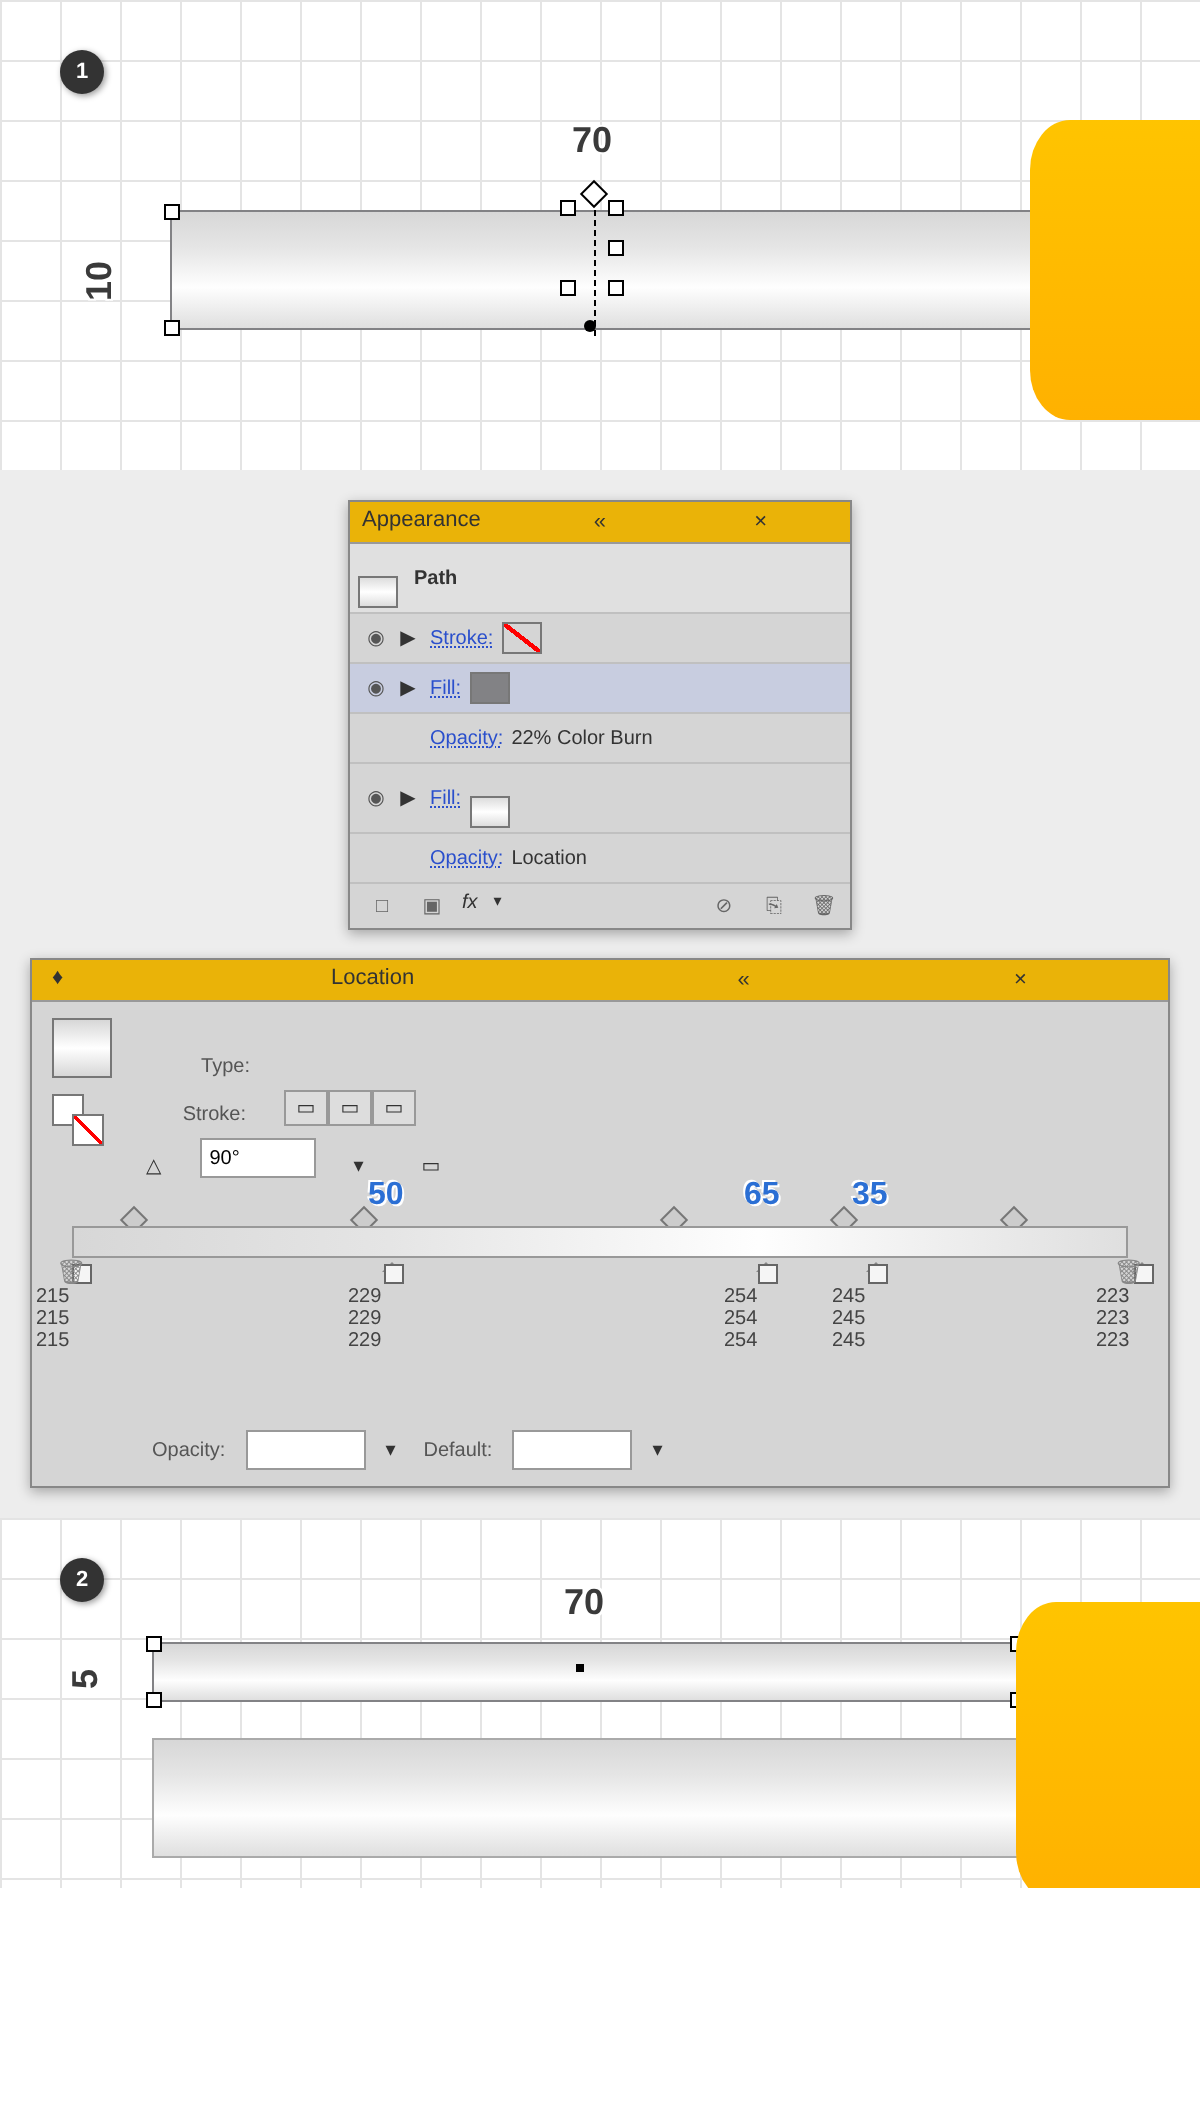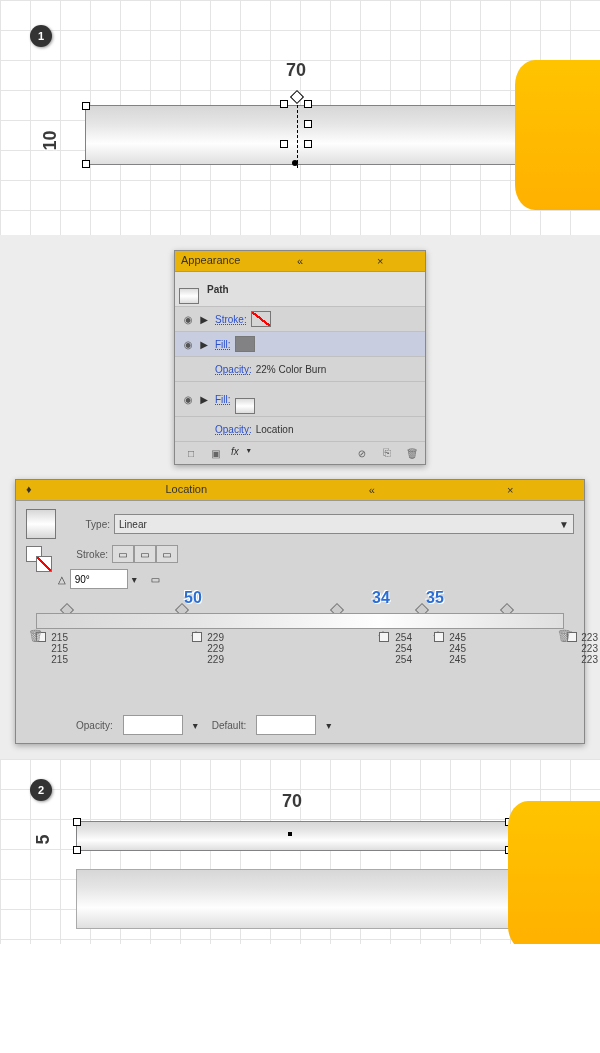--- a/index.html
+++ b/index.html
@@ -26,21 +26,21 @@
   .ap-row{display:flex;align-items:center;padding:2px 4px;border-bottom:1px solid #c0c0c0;min-height:20px}
   .eye{width:18px;text-align:center;color:#555}
   .tri{width:14px;text-align:center;color:#333}
   .swatch{width:18px;height:14px;border:1px solid #777;display:inline-block;vertical-align:middle}
   .swatch.none{background:linear-gradient(to top right,transparent 45%,red 45%,red 55%,transparent 55%)}
   .swatch.grad{background:linear-gradient(to bottom,#ddd,#fff,#ddd)}
   .link{color:#2a4fcc;text-decoration:underline dotted;margin:0 4px}
   .ap-bottom{display:flex;padding:4px 6px;gap:8px}
   .grad{margin-top:14px}
   .grad-body{padding:8px 10px}
-  .g-row{display:flex;align-items:center;margin-bottom:6px;gap:4px}
+  .g-row{display:flex;align-items:flex-end;margin-bottom:6px;gap:19px}
   .lbl{width:50px;text-align:right;color:#555}
   .input{border:1px solid #999;background:#fff;height:16px;padding:1px 4px;font-size:10px}
   .select{flex:1;display:flex;border:1px solid #888;background:#e8e8e8;height:18px;align-items:center;padding:0 4px}
   .select span{flex:1}
   .gprev{width:28px;height:28px;border:1px solid #777;background:linear-gradient(to bottom,#d7d7d7,#fff,#d7d7d7)}
   .mini-sw{width:14px;height:14px;border:1px solid #777}
   .mini-sw.none{background:linear-gradient(to top right,#fff 45%,red 45%,red 55%,#fff 55%)}
   .toggle-group{display:flex}
   .toggle-group .tg{width:20px;height:16px;border:1px solid #999;background:#ddd;display:flex;align-items:center;justify-content:center}
   .slider-area{position:relative;height:70px;margin-top:6px}
@@ -48,21 +48,21 @@
   .stop{position:absolute;top:31px;width:10px;height:12px;margin-left:-5px}
   .stop:before{content:"";position:absolute;top:0;left:0;width:0;height:0;border:5px solid transparent;border-bottom-color:#888}
   .stop:after{content:"";position:absolute;top:6px;left:1px;width:8px;height:8px;background:#f5f5f5;border:1px solid #666}
   .diam{position:absolute;top:10px;width:8px;height:8px;background:#ccc;border:1px solid #777;transform:rotate(45deg);margin-left:-4px}
   .trash{position:absolute;top:34px;color:#888;font-size:12px}
   .annot{position:absolute;font-weight:bold;font-size:16px;text-shadow:1px 1px 0 #fff,-1px -1px 0 #fff}
   .blue{color:#2b6fd4}
   .dark{color:#444}
   .fields{display:flex;gap:10px;margin-top:28px;align-items:center}
   .fields .lbl{width:auto}
-  .rgbcol{position:absolute;width:50px;text-align:right;top:37px}
+  .rgbcol{position:absolute;width:50px;text-align:left;top:48px}
 </style>
 </head>
 <body>
 
 <div class="page">
 
 
   <div class="canvas c1">
     <div class="step-badge" style="left:30px;top:25px">1</div>
     <div class="dim" style="left:286px;top:60px">70</div>
@@ -145,21 +145,20 @@
       <div class="p-title">
         <span style="margin-left:4px">♦</span>
         <span style="flex:1;margin-left:4px">Location</span>
         <span class="p-icon">«</span>
         <span class="p-icon">×</span>
       </div>
       <div class="grad-body">
         <div class="g-row">
           <div class="gprev"></div>
           <span class="lbl">Type:</span>
-          <div class="select"><span>Linear</span>▼</div>
         </div>
         <div class="g-row">
           <div style="width:28px;position:relative">
             <div class="mini-sw" style="background:#fff"></div>
             <div class="mini-sw none" style="position:absolute;left:10px;top:10px"></div>
           </div>
           <span class="lbl">Stroke:</span>
           <div class="toggle-group">
             <div class="tg">▭</div>
             <div class="tg">▭</div>
@@ -183,21 +182,21 @@
           <div class="track"></div>
           <div class="stop" style="left:14px"></div>
           <div class="stop" style="left:170px"></div>
           <div class="stop" style="left:357px"></div>
           <div class="stop" style="left:412px"></div>
           <div class="stop" style="left:545px"></div>
           <span class="trash" style="left:2px">🗑</span>
           <span class="trash" style="right:2px">🗑</span>
 
           <span class="annot blue" style="left:158px;top:-6px">50</span>
-          <span class="annot blue" style="left:346px;top:-6px">34</span>
+          <span class="annot blue" style="left:346px;top:-6px">65</span>
           <span class="annot blue" style="left:400px;top:-6px">35</span>
 
           <div class="rgbcol dark" style="left:-8px">
             <div>215</div>
               <div>215</div>
               <div>215</div>
           </div>
           <div class="rgbcol dark" style="left:148px">
             <div>229</div>
               <div>229</div>

